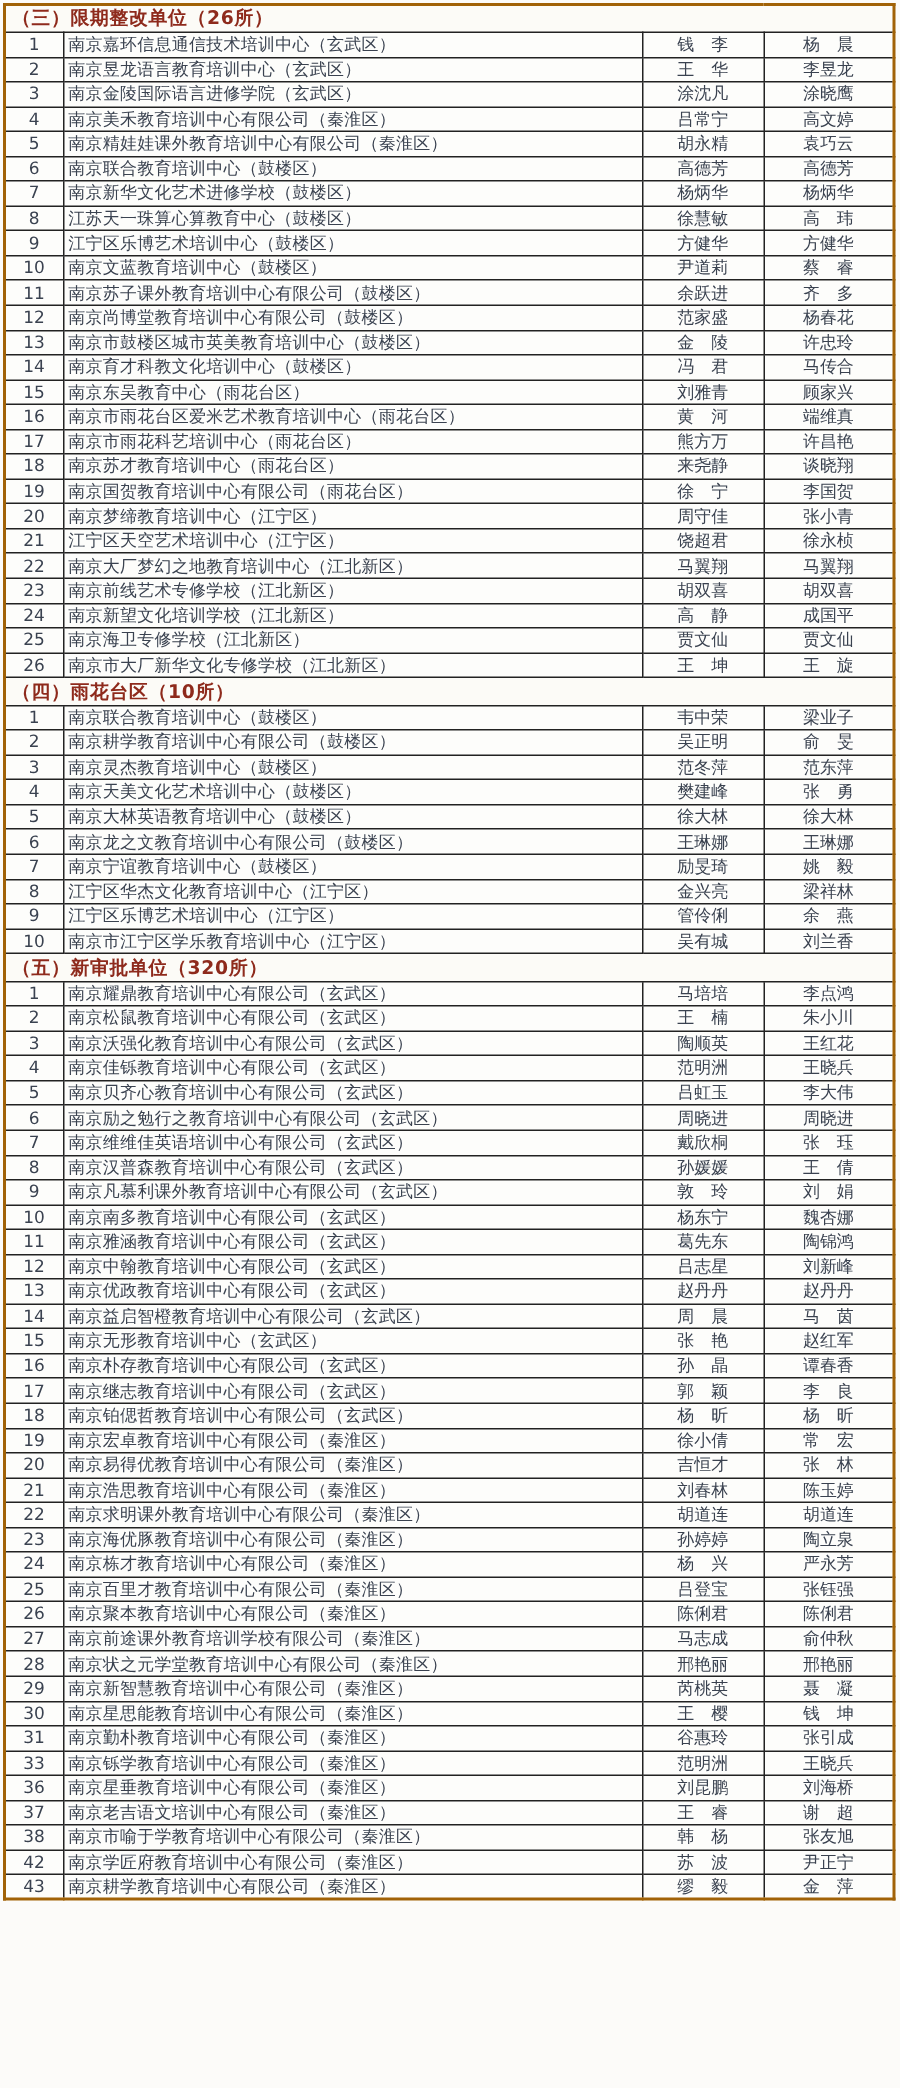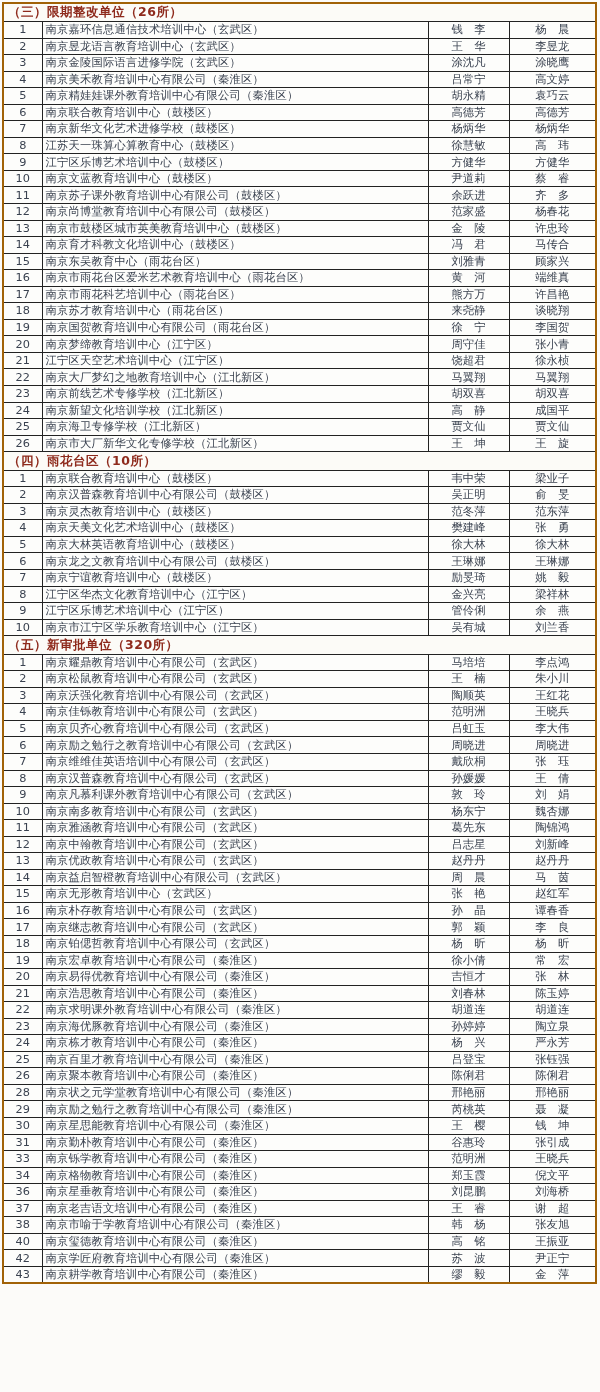--- a/index.html
+++ b/index.html
@@ -212,21 +212,21 @@
           <td colspan="4">（四）雨花台区（10所）</td>
         </tr>
         <tr class="data-row">
           <td class="col-no">1</td>
           <td class="col-name">南京联合教育培训中心（鼓楼区）</td>
           <td class="col-p">韦中荣</td>
           <td class="col-p">梁业子</td>
         </tr>
         <tr class="data-row">
           <td class="col-no">2</td>
-          <td class="col-name">南京汉普森教育培训中心有限公司（鼓楼区）</td>
+          <td class="col-name">南京耕学教育培训中心有限公司（鼓楼区）</td>
           <td class="col-p">吴正明</td>
           <td class="col-p">俞　旻</td>
         </tr>
         <tr class="data-row">
           <td class="col-no">3</td>
           <td class="col-name">南京灵杰教育培训中心（鼓楼区）</td>
           <td class="col-p">范冬萍</td>
           <td class="col-p">范东萍</td>
         </tr>
         <tr class="data-row">
@@ -424,28 +424,34 @@
           <td class="col-p">吕登宝</td>
           <td class="col-p">张钰强</td>
         </tr>
         <tr class="data-row">
           <td class="col-no">26</td>
           <td class="col-name">南京聚本教育培训中心有限公司（秦淮区）</td>
           <td class="col-p">陈俐君</td>
           <td class="col-p">陈俐君</td>
         </tr>
         <tr class="data-row">
+          <td class="col-no">27</td>
+          <td class="col-name">南京前途课外教育培训学校有限公司（秦淮区）</td>
+          <td class="col-p">马志成</td>
+          <td class="col-p">俞仲秋</td>
+        </tr>
+        <tr class="data-row">
           <td class="col-no">28</td>
           <td class="col-name">南京状之元学堂教育培训中心有限公司（秦淮区）</td>
           <td class="col-p">邢艳丽</td>
           <td class="col-p">邢艳丽</td>
         </tr>
         <tr class="data-row">
           <td class="col-no">29</td>
-          <td class="col-name">南京励之勉行之教育培训中心有限公司（秦淮区）</td>
+          <td class="col-name">南京新智慧教育培训中心有限公司（秦淮区）</td>
           <td class="col-p">芮桃英</td>
           <td class="col-p">聂　凝</td>
         </tr>
         <tr class="data-row">
           <td class="col-no">30</td>
           <td class="col-name">南京星思能教育培训中心有限公司（秦淮区）</td>
           <td class="col-p">王　樱</td>
           <td class="col-p">钱　坤</td>
         </tr>
         <tr class="data-row">
@@ -454,48 +460,36 @@
           <td class="col-p">谷惠玲</td>
           <td class="col-p">张引成</td>
         </tr>
         <tr class="data-row">
           <td class="col-no">33</td>
           <td class="col-name">南京铄学教育培训中心有限公司（秦淮区）</td>
           <td class="col-p">范明洲</td>
           <td class="col-p">王晓兵</td>
         </tr>
         <tr class="data-row">
-          <td class="col-no">34</td>
-          <td class="col-name">南京格物教育培训中心有限公司（秦淮区）</td>
-          <td class="col-p">郑玉霞</td>
-          <td class="col-p">倪文平</td>
-        </tr>
-        <tr class="data-row">
           <td class="col-no">36</td>
           <td class="col-name">南京星垂教育培训中心有限公司（秦淮区）</td>
           <td class="col-p">刘昆鹏</td>
           <td class="col-p">刘海桥</td>
         </tr>
         <tr class="data-row">
           <td class="col-no">37</td>
           <td class="col-name">南京老吉语文培训中心有限公司（秦淮区）</td>
           <td class="col-p">王　睿</td>
           <td class="col-p">谢　超</td>
         </tr>
         <tr class="data-row">
           <td class="col-no">38</td>
           <td class="col-name">南京市喻于学教育培训中心有限公司（秦淮区）</td>
           <td class="col-p">韩　杨</td>
           <td class="col-p">张友旭</td>
-        </tr>
-        <tr class="data-row">
-          <td class="col-no">40</td>
-          <td class="col-name">南京玺德教育培训中心有限公司（秦淮区）</td>
-          <td class="col-p">高　铭</td>
-          <td class="col-p">王振亚</td>
         </tr>
         <tr class="data-row">
           <td class="col-no">42</td>
           <td class="col-name">南京学匠府教育培训中心有限公司（秦淮区）</td>
           <td class="col-p">苏　波</td>
           <td class="col-p">尹正宁</td>
         </tr>
         <tr class="data-row">
           <td class="col-no">43</td>
           <td class="col-name">南京耕学教育培训中心有限公司（秦淮区）</td>

